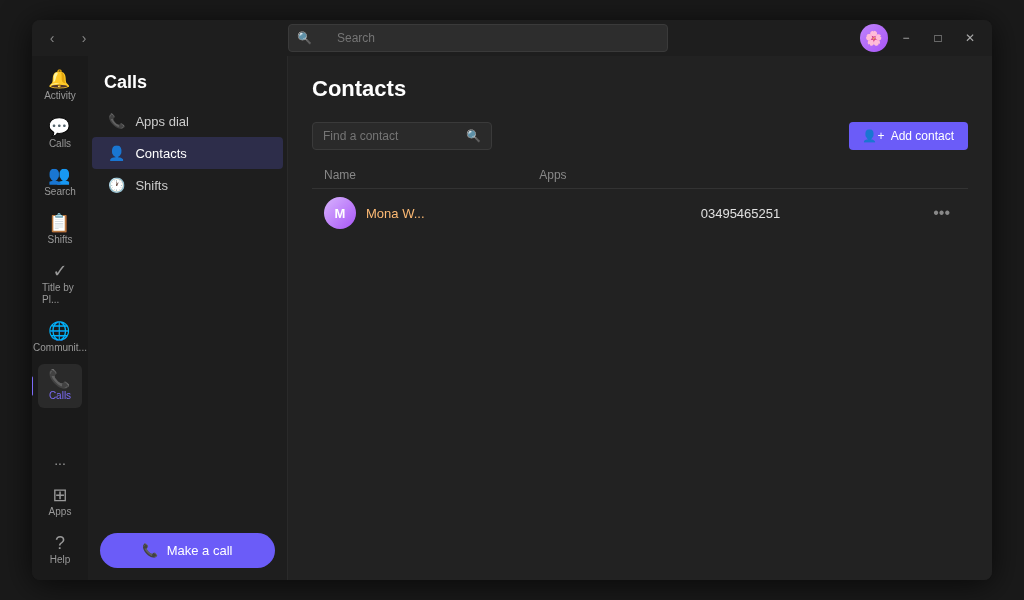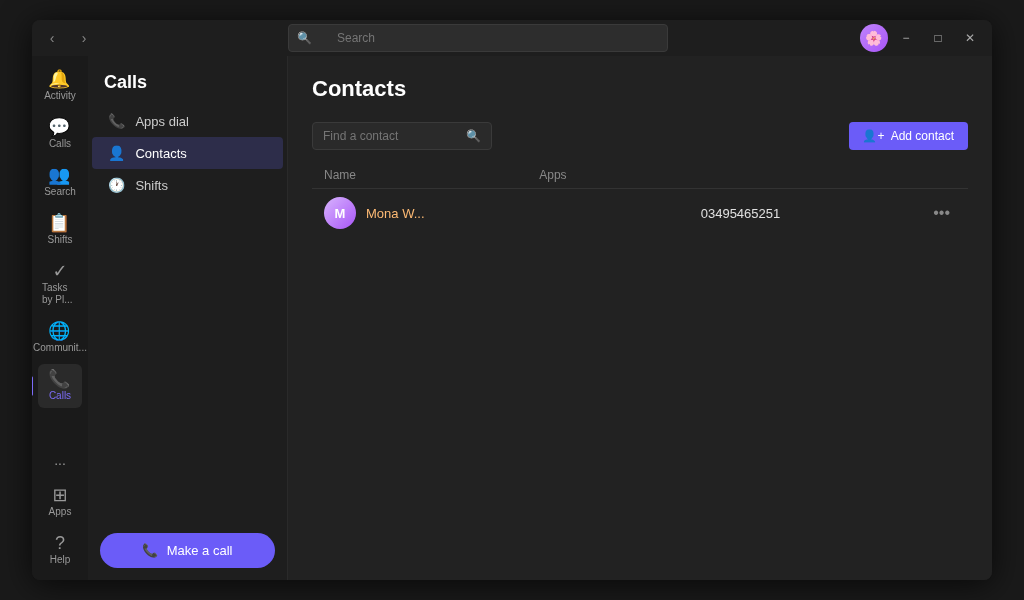--- a/index.html
+++ b/index.html
@@ -381,21 +381,21 @@
       <div class="sidebar-item">
         <span class="sidebar-icon">👥</span>
         <span class="sidebar-label">Search</span>
       </div>
       <div class="sidebar-item">
         <span class="sidebar-icon">📋</span>
         <span class="sidebar-label">Shifts</span>
       </div>
       <div class="sidebar-item">
         <span class="sidebar-icon">✓</span>
-        <span class="sidebar-label">Tasks by Pl...</span>
+        <span class="sidebar-label">Title by Pl...</span>
       </div>
       <div class="sidebar-item">
         <span class="sidebar-icon">🌐</span>
         <span class="sidebar-label">Communit...</span>
       </div>
       <div class="sidebar-item active">
         <div class="sidebar-item-active-bar"></div>
         <span class="sidebar-icon">📞</span>
         <span class="sidebar-label">Calls</span>
       </div>

